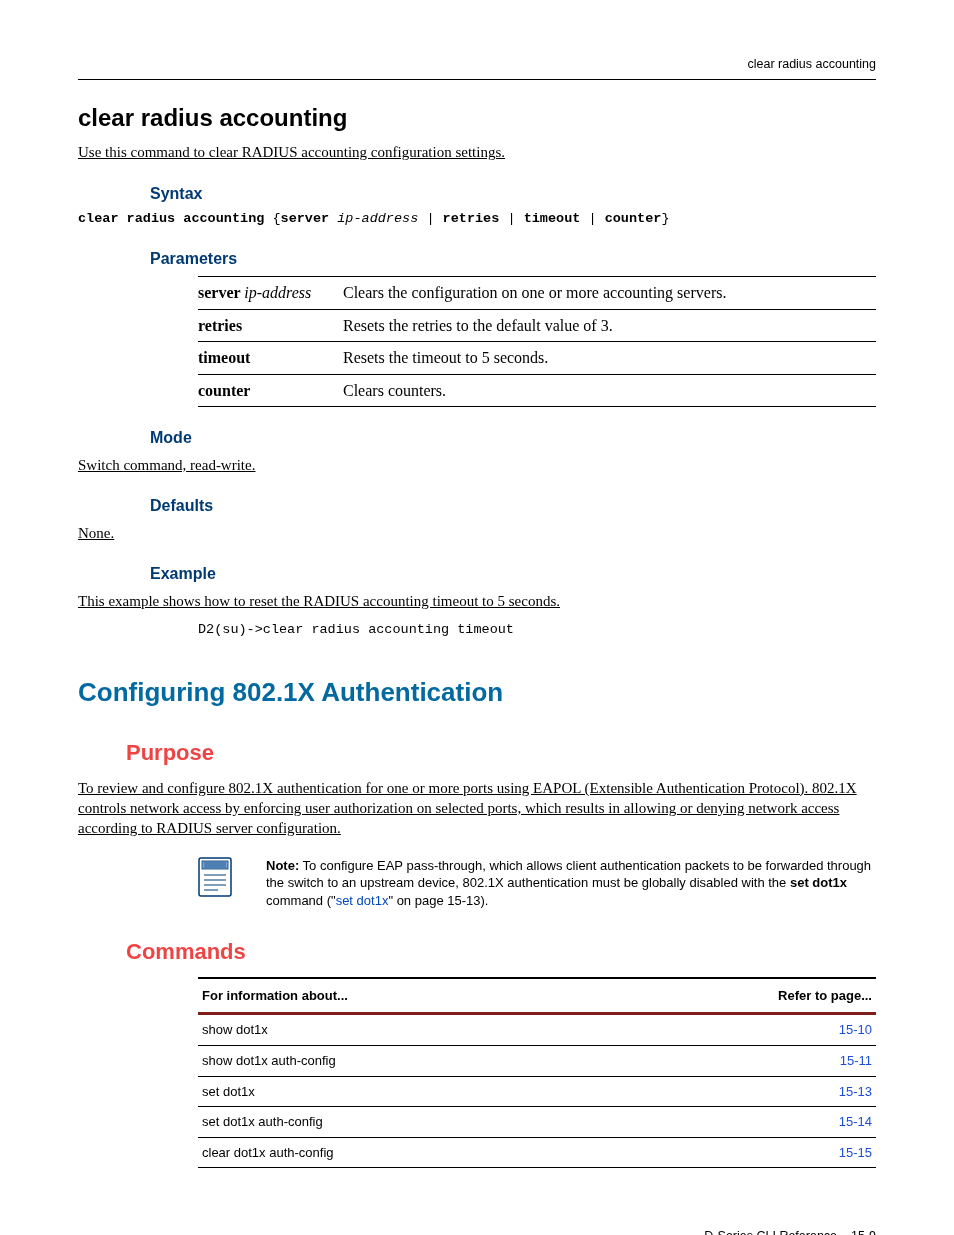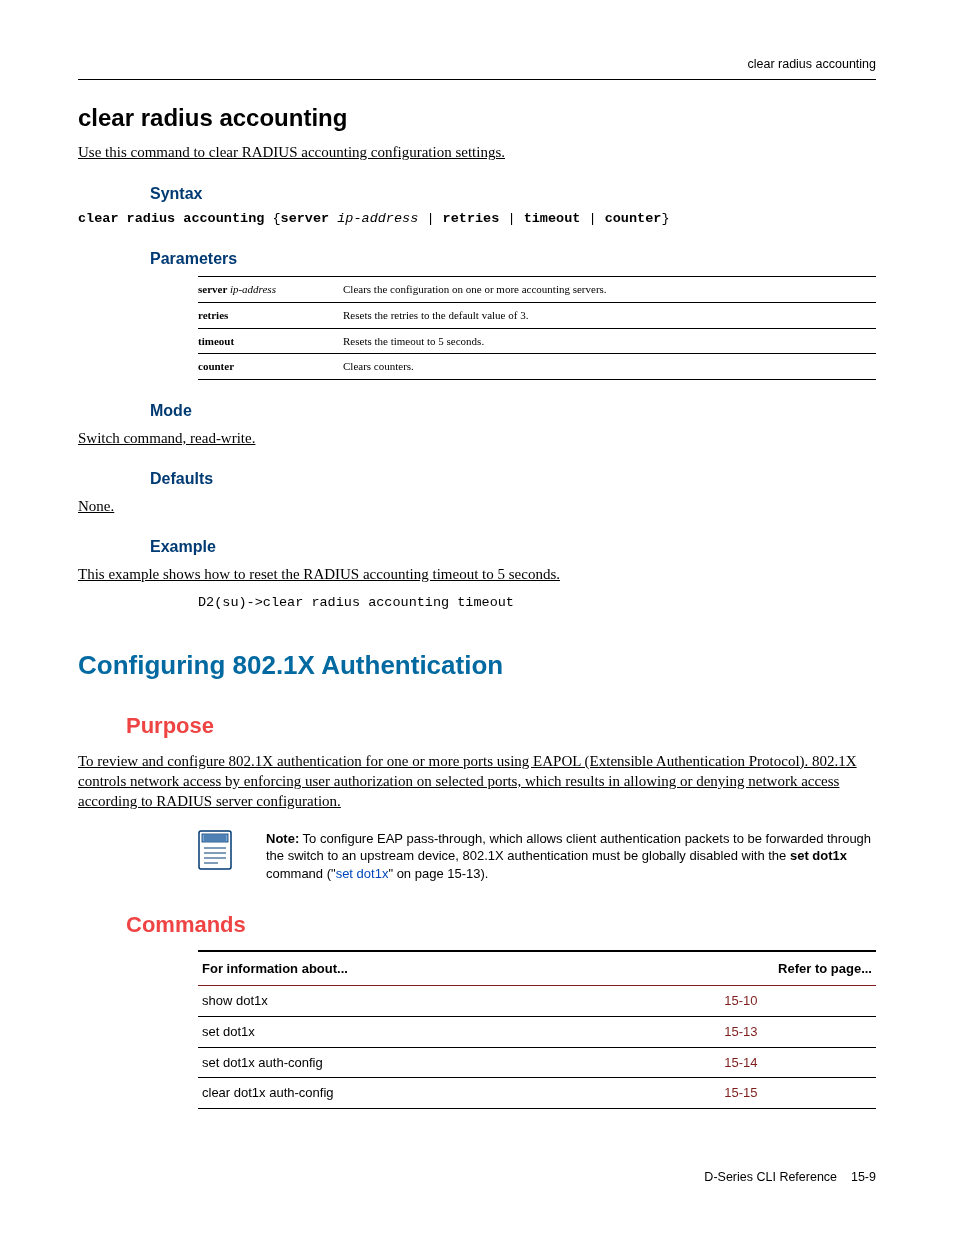--- a/index.html
+++ b/index.html
@@ -44,21 +44,21 @@
     font-size: 13.5px;
     margin-bottom: 4px;
   }
   .syntax-line .bold { font-weight: bold; }
   .syntax-line .ital { font-style: italic; }
   table.param-table {
     border-collapse: collapse;
     margin-left: 120px;
     width: calc(100% - 120px);
     font-family: Georgia, "Times New Roman", serif;
-    font-size: 11px;
+    font-size: 16px;
   }
   table.param-table td {
     padding: 5px 10px 5px 0;
     border-top: 1px solid #000;
     border-bottom: 1px solid #000;
     vertical-align: top;
   }
   table.param-table td:first-child {
     width: 135px;
     font-weight: bold;
@@ -108,30 +108,30 @@
     width: calc(100% - 120px);
     font-family: Arial, Helvetica, sans-serif;
     font-size: 13px;
     margin-top: 10px;
   }
   table.cmd-table th {
     text-align: left;
     font-weight: bold;
     padding: 8px 4px;
     border-top: 2px solid #000;
-    border-bottom: 1px solid #7f1d1d;
+    border-bottom: 3px solid #7f1d1d;
   }
   table.cmd-table th:last-child { text-align: right; }
   table.cmd-table td {
     padding: 6px 4px;
     border-bottom: 1px solid #000;
   }
   table.cmd-table td:last-child {
-    text-align: center;
-    color: #7f1d1d;
+    text-align: right;
+    color: #1d4ed8;
   }
   .footer {
     margin-top: 60px;
     text-align: right;
     font-family: Arial, Helvetica, sans-serif;
     font-size: 12.5px;
   }
 </style>
 </head>
 <body>
@@ -210,20 +210,24 @@
   <tbody>
       <tr>
     <th>For information about...</th>
     <th>Refer to page...</th>
   </tr>
   <tr>
     <td>show dot1x</td>
     <td>15-10</td>
   </tr>
   <tr>
+    <td>show dot1x auth-config</td>
+    <td>15-11</td>
+  </tr>
+  <tr>
     <td>set dot1x</td>
     <td>15-13</td>
   </tr>
   <tr>
     <td>set dot1x auth-config</td>
     <td>15-14</td>
   </tr>
   <tr>
     <td>clear dot1x auth-config</td>
     <td>15-15</td>

